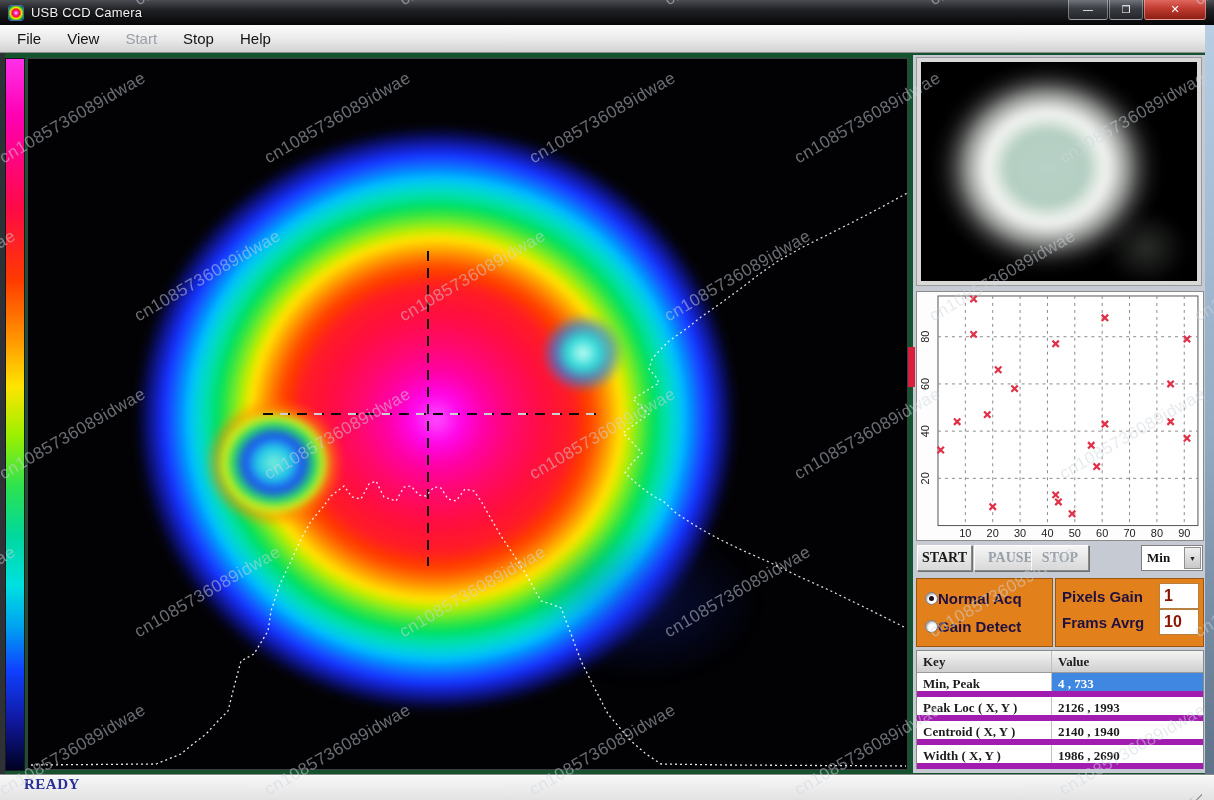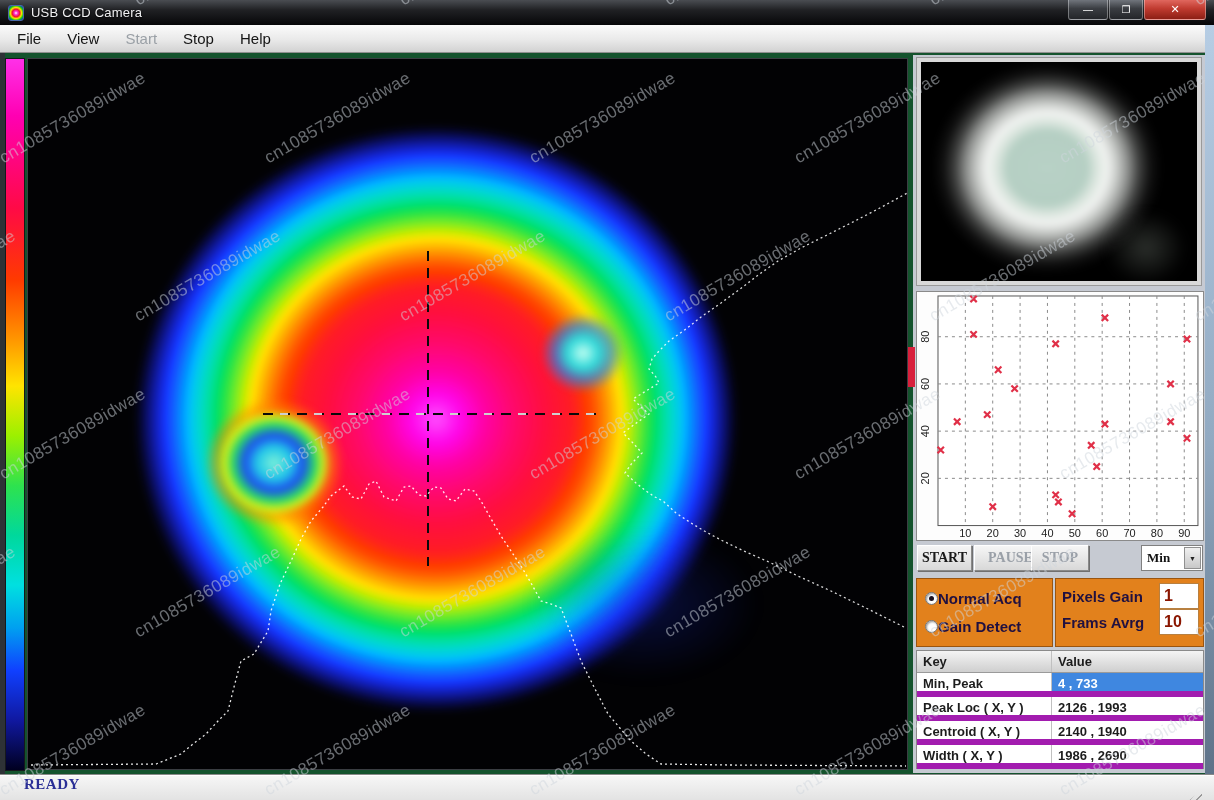--- a/index.html
+++ b/index.html
@@ -114,21 +114,21 @@
     border-radius:50%;background:#1a1020;}
   .radio-label{font-size:15px;font-weight:bold;color:#201040;}
   .gain-row{display:flex;align-items:center;justify-content:space-between;}
   .gain-label{font-size:15px;font-weight:bold;color:#201040;}
   .gain-input{width:40px;height:26px;background:#fff;border:1px solid #b88040;
     font-size:16px;font-weight:bold;color:#8a1600;font-family:"Liberation Sans",sans-serif;
     padding:0 4px;}
 
   
   .stats-table{position:absolute;left:916px;top:650px;width:288px;height:119px;
-    background:#fff;border:1px solid #8a8a8a;font-size:13px;}
+    background:#fff;border:1px solid #8a8a8a;font-size:13px;font-family:Liberation Serif, serif;}
   .stats-row{display:flex;height:24px;border-bottom:6px solid #a21caf;}
   .stats-row.header{height:22px;background:linear-gradient(180deg,#f4f4f4,#cfcfcf);
     border-bottom:1px solid #9a9a9a;}
   .stats-cell{padding:3px 6px;font-weight:bold;color:#1c1c1c;white-space:nowrap;overflow:hidden;}
   .stats-cell.key{width:135px;border-right:1px solid #c0c0c0;}
   .stats-cell.val{flex:1;}
   .stats-cell.val.selected{background:#3f87e0;color:#fff;}
 
   
   .statusbar{position:absolute;left:0;top:775px;width:1214px;height:31px;

